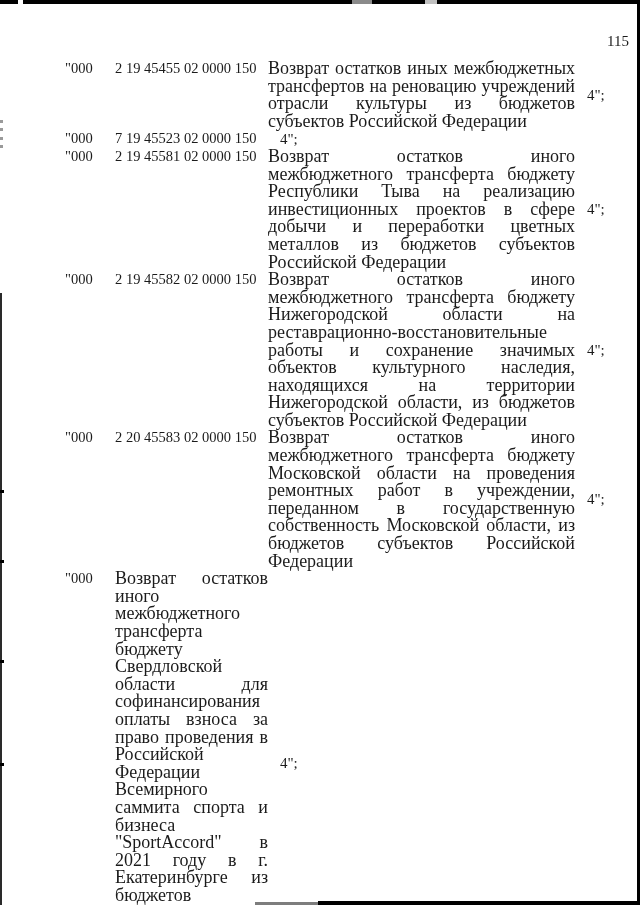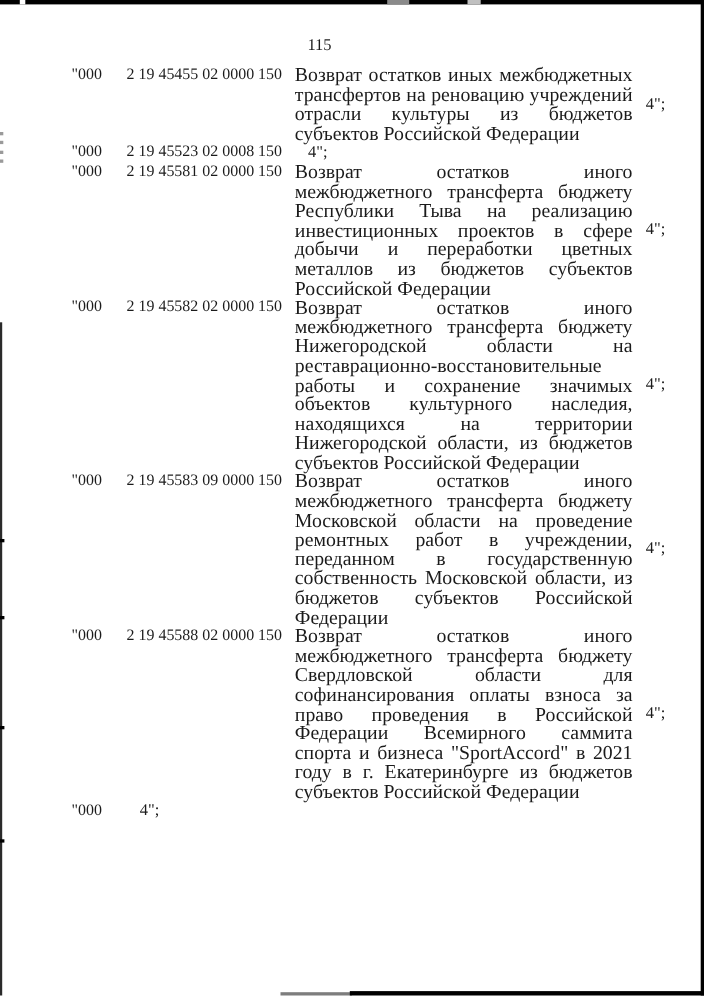--- a/index.html
+++ b/index.html
@@ -11,22 +11,23 @@
     overflow: hidden;
   }
   .page {
     position: relative;
     width: 640px; height: 905px;
     background: #ffffff;
   }
   .page-number {
     position: absolute;
     top: 33px; left: 0; width: 581px;
-    text-align: center;
+    text-align: right;
     font-size: 15px;
+    padding-left: 48px;
   }
   .entries {
     position: absolute;
     top: 60px; left: 65px;
     width: 555px;
   }
   .entry {
     display: grid;
     grid-template-columns: 50px 153px 307px 45px;
     align-items: start;
@@ -91,48 +92,47 @@
 
       <div class="entry">
         <div class="prefix">"000</div>
         <div class="code">2 19 45455 02 0000 150</div>
         <div class="desc">Возврат остатков иных межбюджетных трансфертов на реновацию учреждений отрасли культуры из бюджетов субъектов Российской Федерации</div>
         <div class="marker">4";</div>
       </div>
 
       <div class="entry">
         <div class="prefix">"000</div>
-        <div class="code">2 19 45523 02 0008 150</div>
+        <div class="code">7 19 45523 02 0000 150</div>
         <div class="marker">4";</div>
       </div>
 
       <div class="entry">
         <div class="prefix">"000</div>
         <div class="code">2 19 45581 02 0000 150</div>
         <div class="desc">Возврат остатков иного межбюджетного трансферта бюджету Республики Тыва на реализацию инвестиционных проектов в сфере добычи и переработки цветных металлов из бюджетов субъектов Российской Федерации</div>
         <div class="marker">4";</div>
       </div>
 
       <div class="entry">
         <div class="prefix">"000</div>
         <div class="code">2 19 45582 02 0000 150</div>
         <div class="desc">Возврат остатков иного межбюджетного трансферта бюджету Нижегородской области на реставрационно-восстановительные работы и сохранение значимых объектов культурного наследия, находящихся на территории Нижегородской области, из бюджетов субъектов Российской Федерации</div>
         <div class="marker">4";</div>
       </div>
 
       <div class="entry">
         <div class="prefix">"000</div>
-        <div class="code">2 19 45583 09 0000 150</div>
-        <div class="desc">Возврат остатков иного межбюджетного трансферта бюджету Московской области на проведение ремонтных работ в учреждении, переданном в государственную собственность Московской области, из бюджетов субъектов Российской Федерации</div>
+        <div class="code">2 20 45583 02 0000 150</div>
+        <div class="desc">Возврат остатков иного межбюджетного трансферта бюджету Московской области на проведения ремонтных работ в учреждении, переданном в государственную собственность Московской области, из бюджетов субъектов Российской Федерации</div>
         <div class="marker">4";</div>
       </div>
 
       <div class="entry">
         <div class="prefix">"000</div>
-        <div class="code">2 19 45588 02 0000 150</div>
         <div class="desc">Возврат остатков иного межбюджетного трансферта бюджету Свердловской области для софинансирования оплаты взноса за право проведения в Российской Федерации Всемирного саммита спорта и бизнеса "SportAccord" в 2021 году в г. Екатеринбурге из бюджетов субъектов Российской Федерации</div>
         <div class="marker">4";</div>
       </div>
 
       <div class="entry">
         <div class="prefix">"000</div>
         <div class="marker">4";</div>
       </div>
     </div>
 

